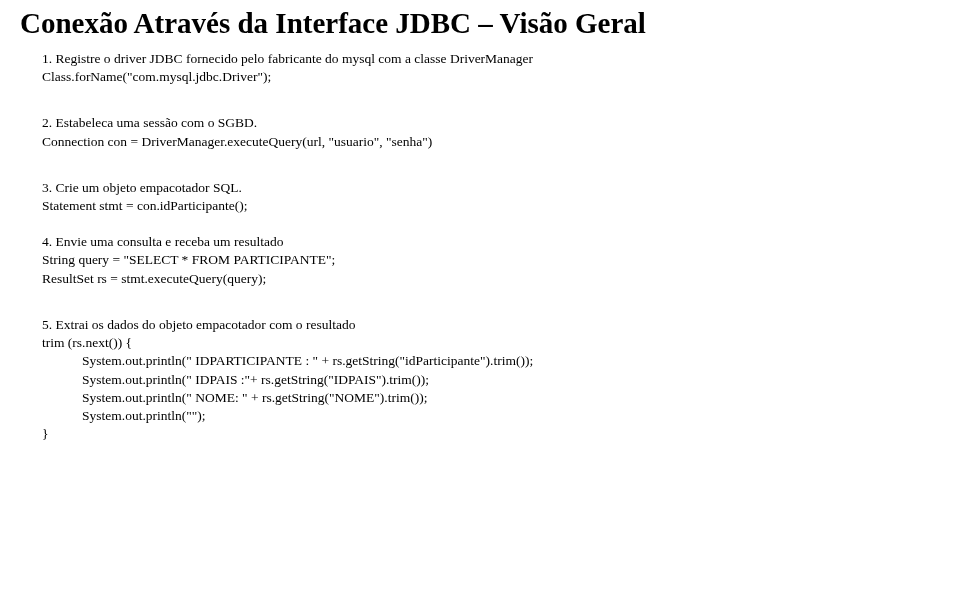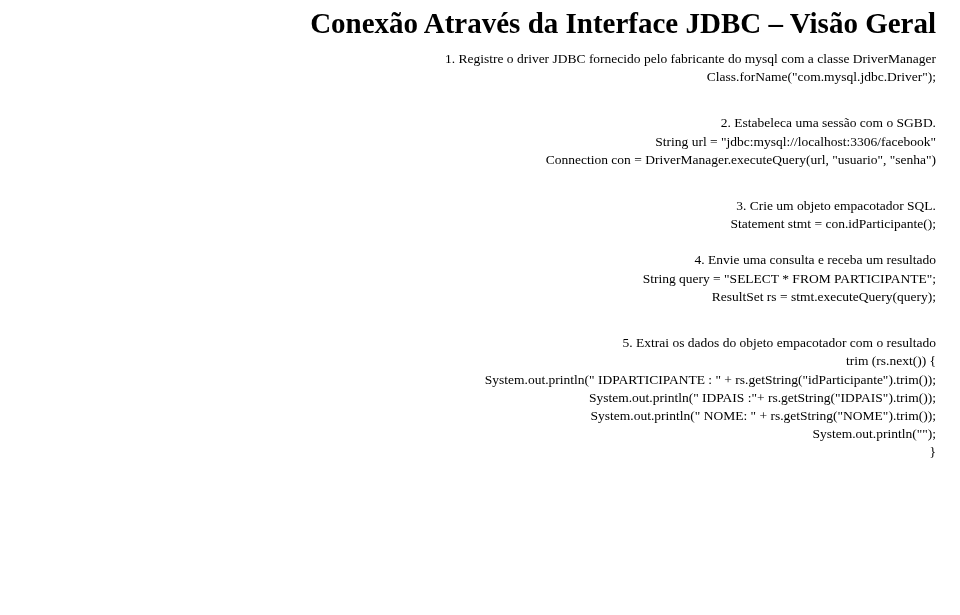--- a/index.html
+++ b/index.html
@@ -13,27 +13,25 @@
       background: #fff;
       font-family: "Times New Roman", Times, serif;
       color: #000;
       padding: 8px 24px 8px 20px;
     }
     .title {
       font-size: 29px;
       font-weight: bold;
       margin-bottom: 10px;
       line-height: 1.1;
-      text-align: right;
     }
     .item {
       font-size: 13.5px;
       line-height: 1.35;
       margin-bottom: 18px;
-      text-align: right;
     }
     .item-intro {
       margin-bottom: 0;
     }
     .code-line {
       font-size: 13.5px;
       line-height: 1.35;
     }
     .indent {
       padding-left: 40px;
@@ -54,21 +52,20 @@
 
 <div class="block">
 
   <div class="item gap-large">
     <div class="item-intro">1.  Registre o driver JDBC fornecido pelo fabricante do mysql com a classe DriverManager</div>
     <div class="code-line">Class.forName("com.mysql.jdbc.Driver");</div>
   </div>
 
   <div class="item gap-large">
     <div class="item-intro">2.  Estabeleca uma sessão com o SGBD.</div>
-    <div class="code-line">String url = "jdbc:mysql://localhost:3306/facebook"</div>
     <div class="code-line">Connection con = DriverManager.executeQuery(url, "usuario", "senha")</div>
   </div>
 
   <div class="item gap-med">
     <div class="item-intro">3.  Crie um objeto empacotador SQL.</div>
     <div class="code-line">Statement stmt = con.idParticipante();</div>
   </div>
 
   <div class="item gap-large">
     <div class="item-intro">4.  Envie uma consulta e receba um resultado</div>

